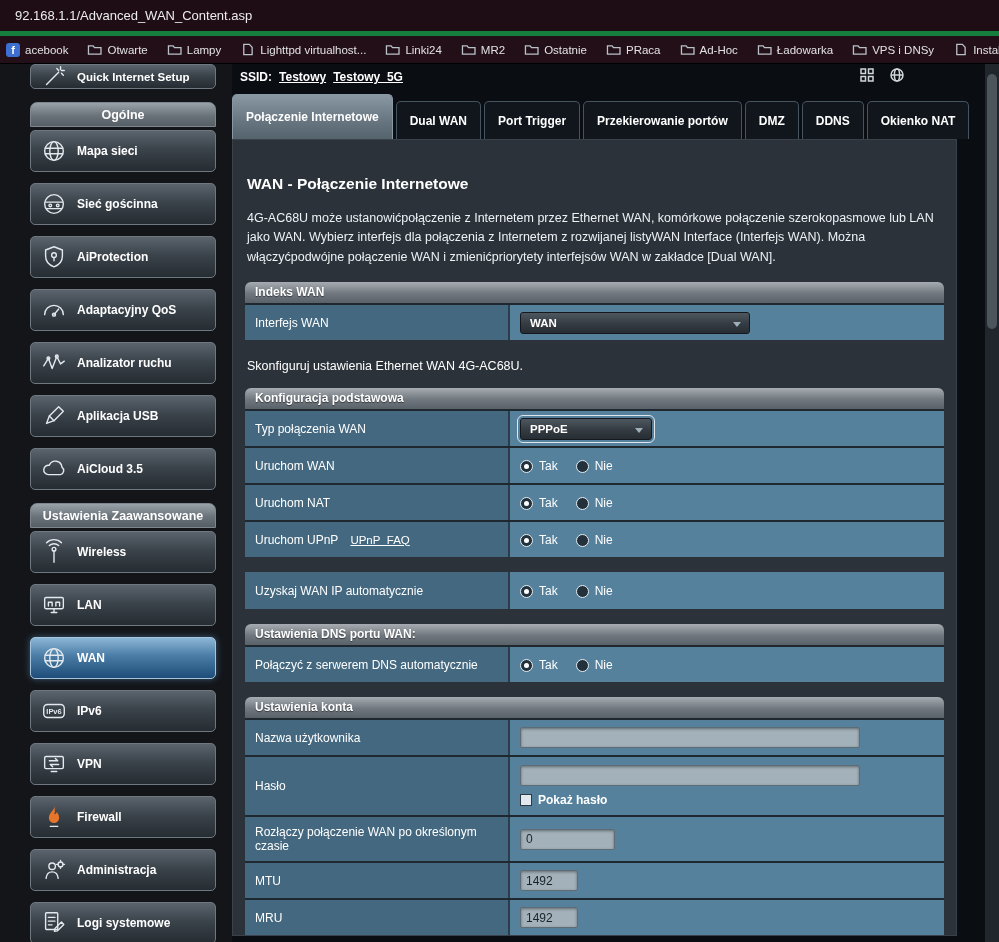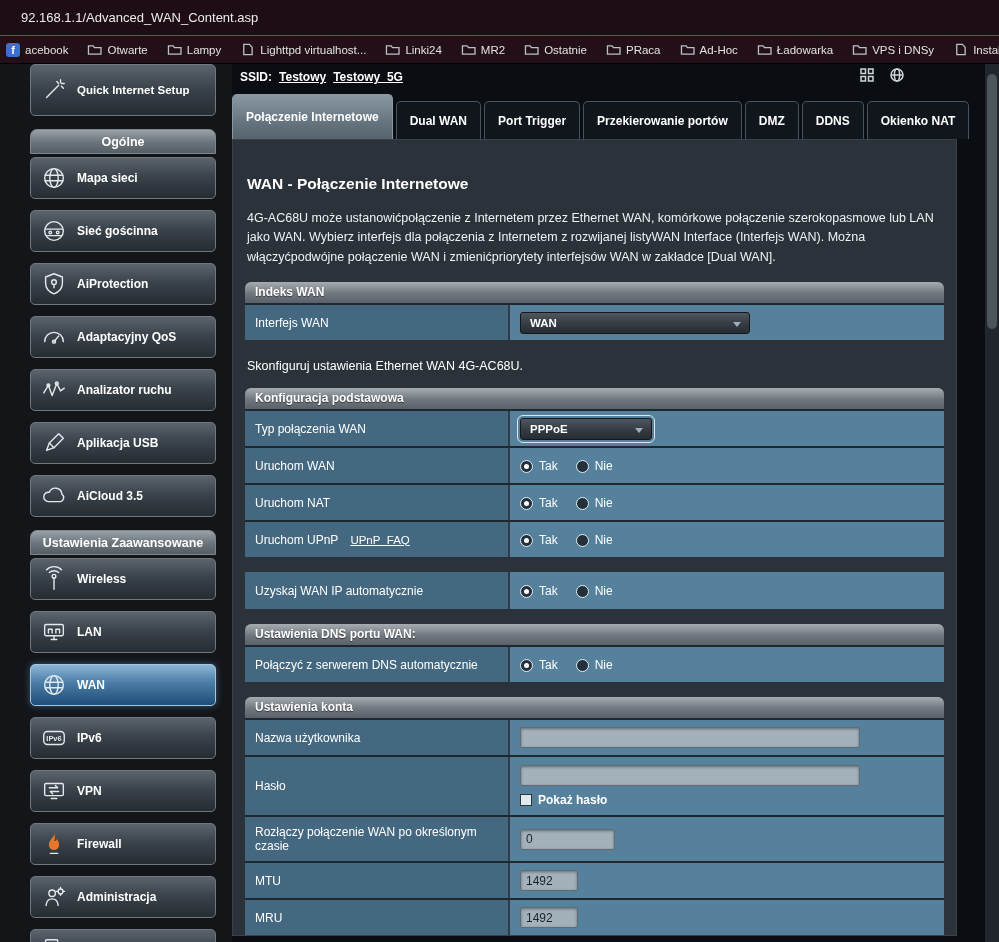--- a/index.html
+++ b/index.html
@@ -1,21 +1,21 @@
 <!DOCTYPE html>
 <html><head>
 <meta charset="utf-8">
 <style>
   * { margin:0; padding:0; box-sizing:border-box; }
   html,body { width:999px; height:942px; overflow:hidden; background:#0d1116;
               font-family:"Liberation Sans", sans-serif; }
 
   
   .browser-topbar { height:36px; background:#1e0d14; display:flex; align-items:center;
-                    color:#ececec; font-size:13px; padding-left:21px; border-bottom:1px solid #15803d; }
+                    color:#ececec; font-size:13px; padding-left:15px; border-bottom:5px solid #15803d; }
   .bookmarks-bar { height:28px; background:#230f17; display:flex; align-items:center;
                    gap:19px; padding:0 6px; color:#e2e2e2; font-size:11.5px;
                    white-space:nowrap; overflow:hidden; border-bottom:1px solid #000; }
   .bm { display:flex; align-items:center; gap:5px; cursor:pointer; flex:none; }
   .bm svg { width:15px; height:13px; stroke:#b9c2c9; fill:none; stroke-width:1.4; }
   .bm .fb { width:14px; height:14px; border-radius:3px; background:#3d6fd0; color:#fff;
             font-size:11px; font-weight:bold; text-align:center; line-height:14px; }
 
   
   .page { position:relative; height:878px; background:#131godz519; background:#131519; }
@@ -27,21 +27,21 @@
   .sidebar { position:absolute; left:30px; top:0; width:186px; }
   .side-item { display:flex; align-items:center; gap:9px; height:42px; margin-bottom:11px;
                padding:0 6px 0 9px;
                background:linear-gradient(180deg,#5b646d 0%,#3b434b 45%,#252c32 100%);
                border:1px solid #6e7press880; border:1px solid #6e7880; border-radius:5px;
                color:#fff; font-weight:bold; font-size:12px; cursor:pointer; }
   .side-item.active { background:linear-gradient(180deg,#8cb6d6 0%,#4a7ca6 45%,#1d4d78 100%);
                       border-color:#a3c6de; box-shadow:0 0 7px rgba(110,170,220,.45); }
   .side-item svg { width:28px; height:28px; flex:none; stroke:#e3e9ee; fill:none; stroke-width:1.5;
                    stroke-linecap:round; stroke-linejoin:round; }
-  .qis { height:52px; overflow:hidden; margin-bottom:10px; font-size:11.5px; }
+  .qis { height:25px; overflow:hidden; margin-bottom:10px; font-size:11.5px; }
   .group { margin-top:13px; }
   .group-header { height:25px; line-height:25px; text-align:center; margin-bottom:3px;
                   background:linear-gradient(180deg,#9aa2a9 0%,#6a727a 55%,#555d65 100%);
                   border:1px solid #7e878f; border-radius:7px 7px 0 0;
                   color:#fff; font-weight:bold; font-size:12.5px; }
 
   
   .main { position:absolute; left:232px; top:0; right:14px; bottom:0;
           background:#0a0e12; overflow:hidden; }
   .ssid-row { position:relative; height:20px; margin-top:3px; padding-left:8px;

